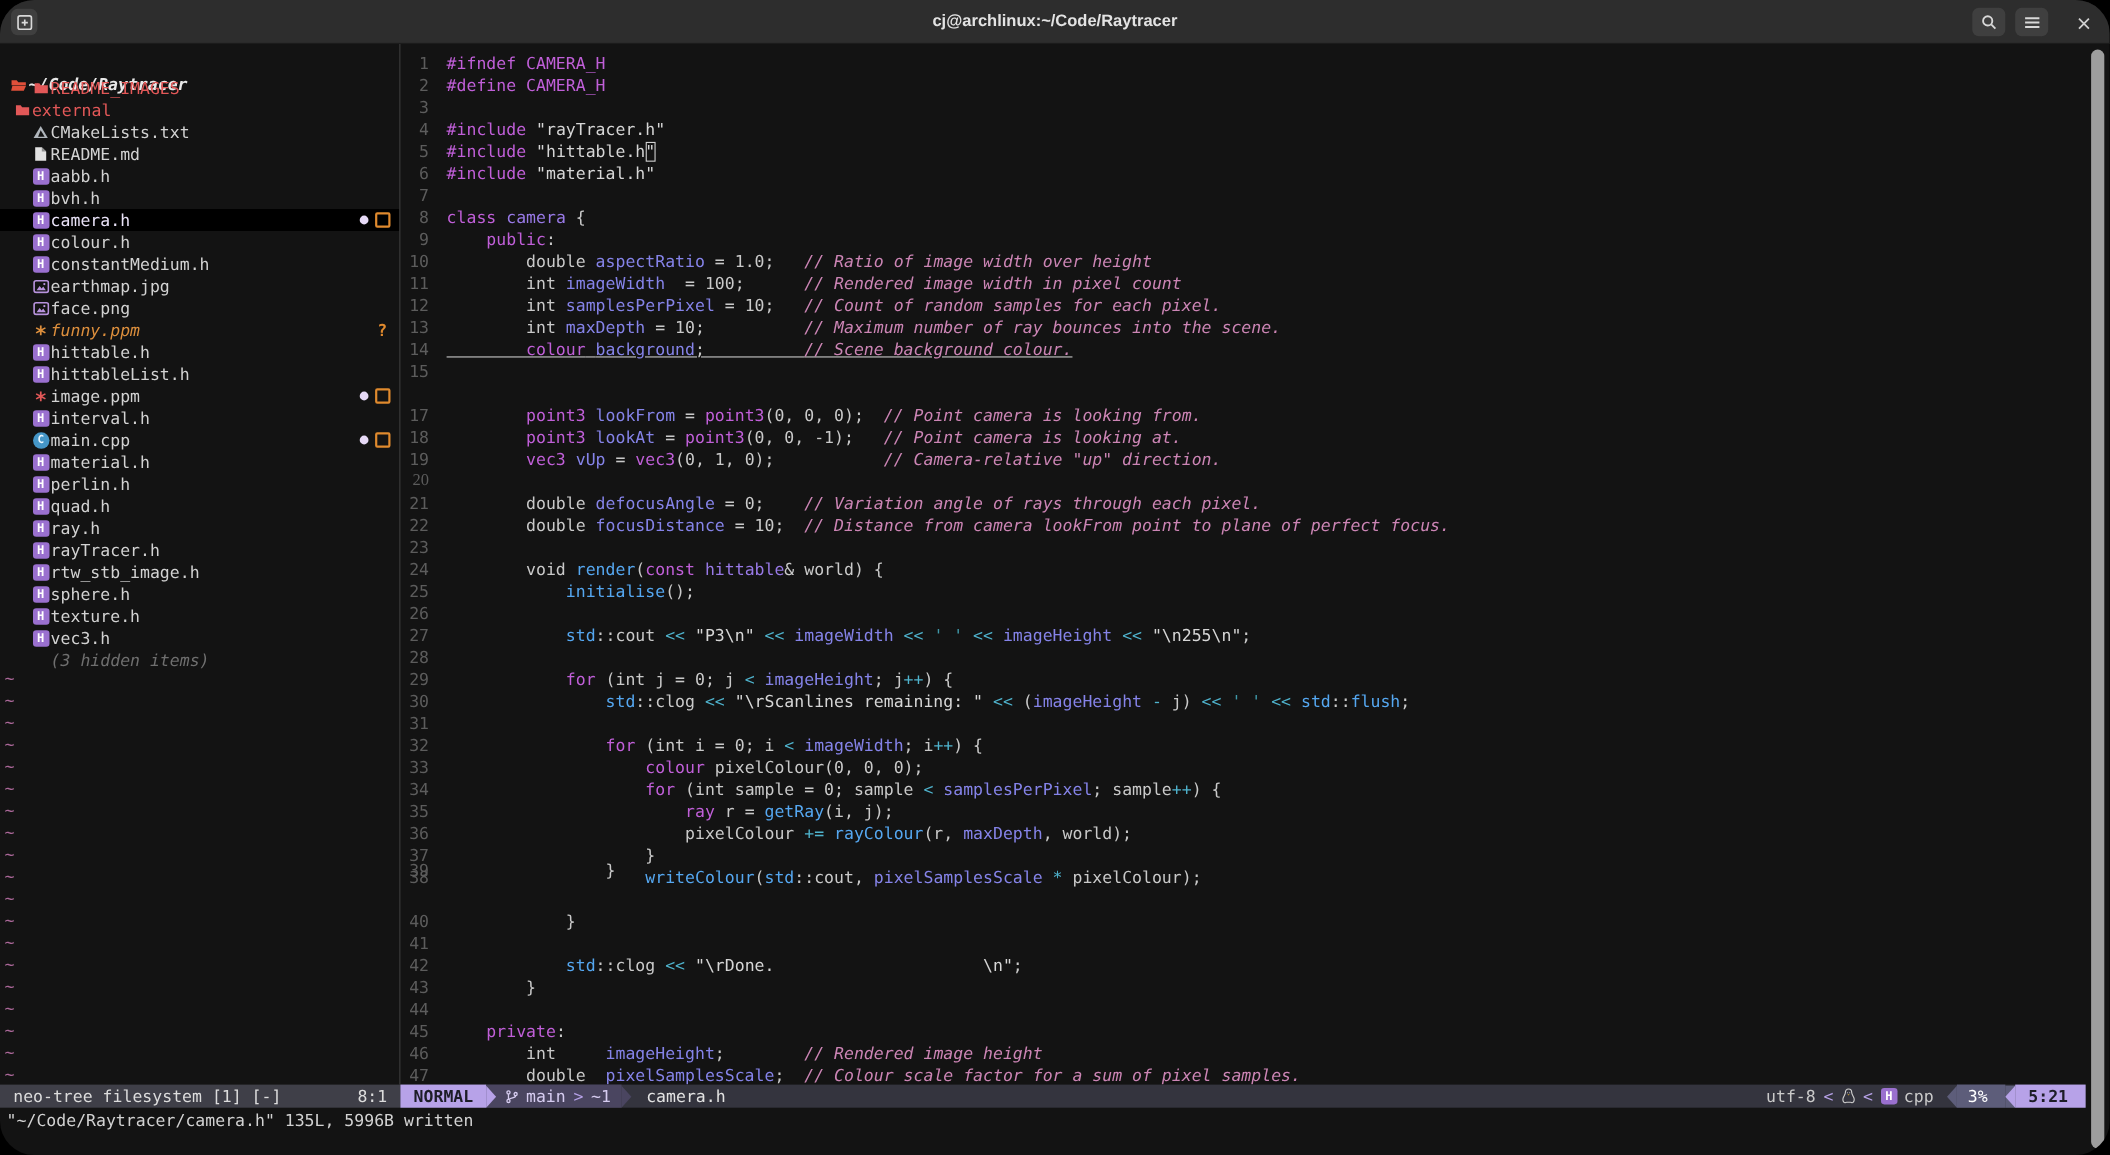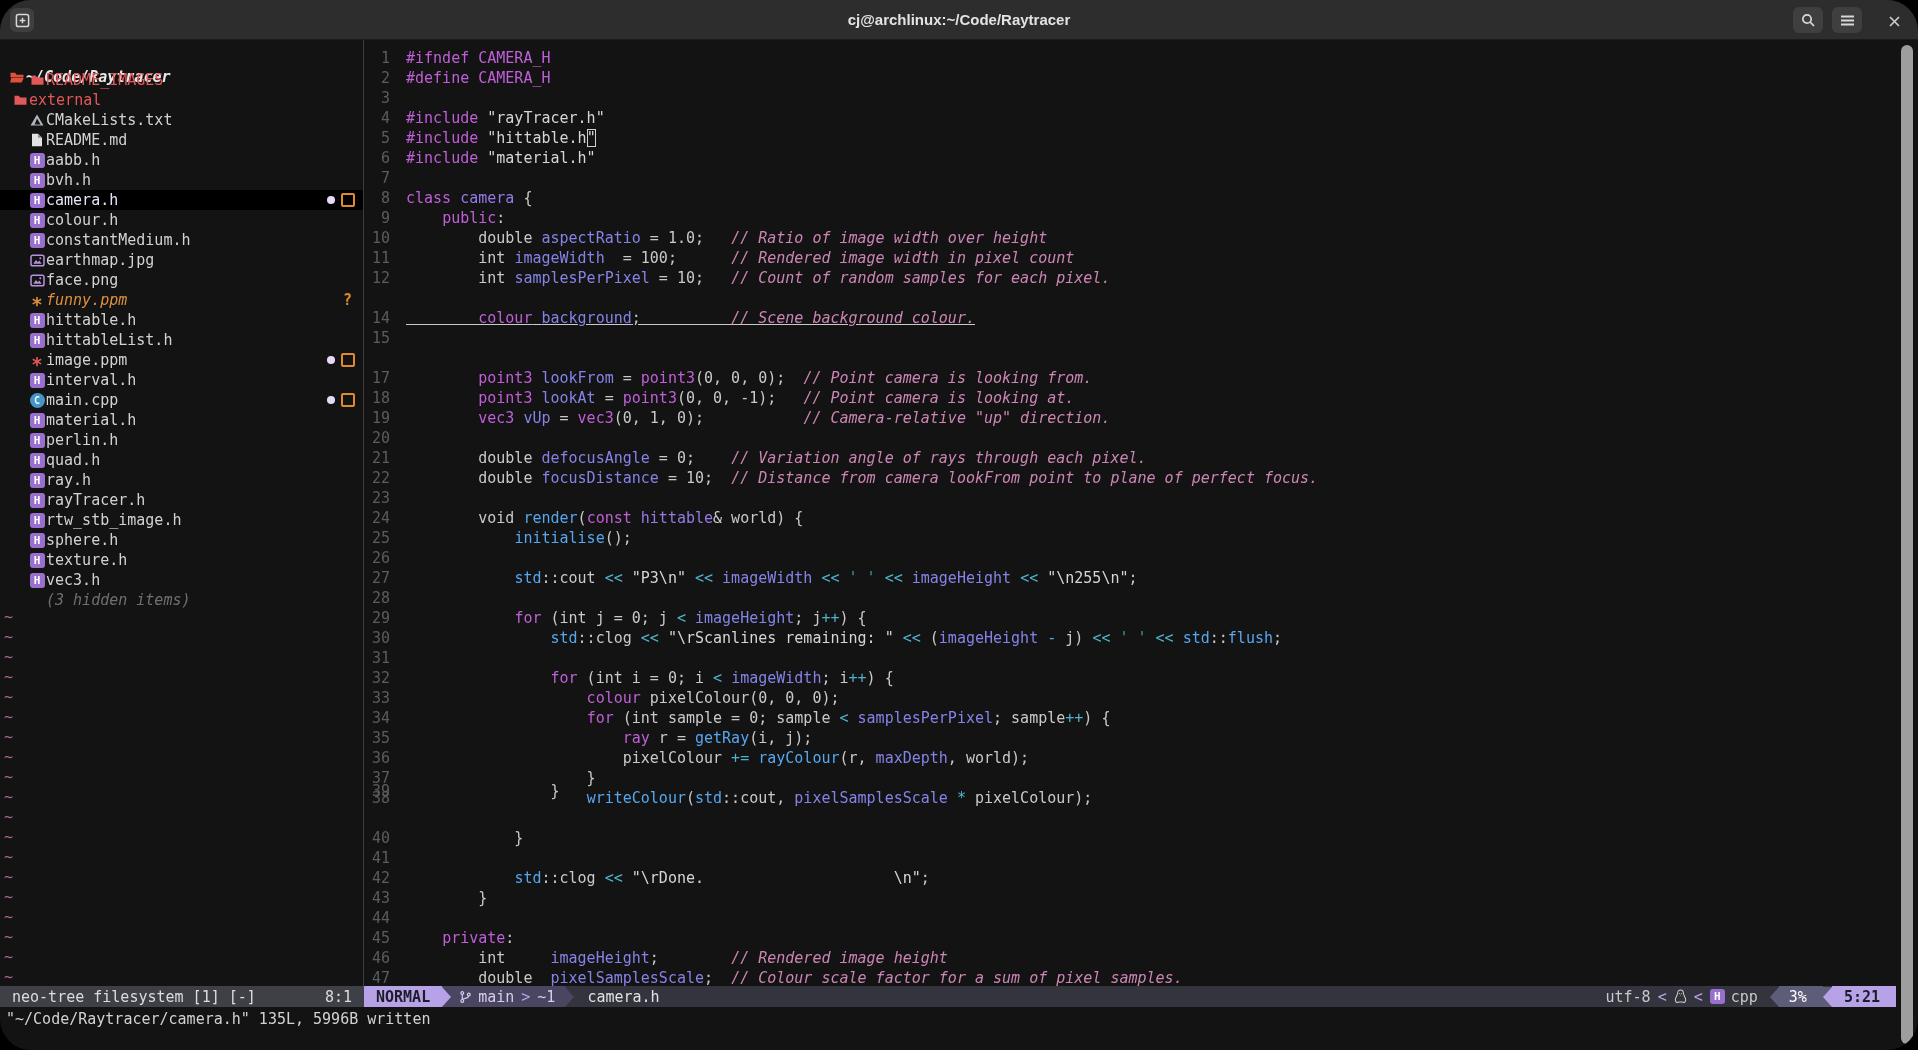--- a/index.html
+++ b/index.html
@@ -330,26 +330,27 @@
       <div class="crow" style="top: 49px;"><span class="lnum">3</span><span class="ltxt"></span></div>
       <div class="crow" style="top: 69px;"><span class="lnum">4</span><span class="ltxt"><span class="tk-k">#include </span><span class="tk-s">"rayTracer.h"</span></span></div>
       <div class="crow" style="top: 89px;"><span class="lnum">5</span><span class="ltxt"><span class="tk-k">#include </span><span class="tk-s">"hittable.h</span><span class="tk-sc">"</span></span></div>
       <div class="crow" style="top: 109px;"><span class="lnum">6</span><span class="ltxt"><span class="tk-k">#include </span><span class="tk-s">"material.h"</span></span></div>
       <div class="crow" style="top: 129px;"><span class="lnum">7</span><span class="ltxt"></span></div>
       <div class="crow" style="top: 149px;"><span class="lnum">8</span><span class="ltxt"><span class="tk-k">class </span><span class="tk-t">camera</span><span class="tk-n"> {</span></span></div>
       <div class="crow" style="top: 169px;"><span class="lnum">9</span><span class="ltxt"><span class="tk-n">    </span><span class="tk-k">public</span><span class="tk-n">:</span></span></div>
       <div class="crow" style="top: 189px;"><span class="lnum">10</span><span class="ltxt"><span class="tk-n">        double </span><span class="tk-v">aspectRatio</span><span class="tk-n"> = 1.0;   </span><span class="tk-c">// Ratio of image width over height</span></span></div>
       <div class="crow" style="top: 209px;"><span class="lnum">11</span><span class="ltxt"><span class="tk-n">        int </span><span class="tk-v">imageWidth</span><span class="tk-n">  = 100;      </span><span class="tk-c">// Rendered image width in pixel count</span></span></div>
       <div class="crow" style="top: 229px;"><span class="lnum">12</span><span class="ltxt"><span class="tk-n">        int </span><span class="tk-v">samplesPerPixel</span><span class="tk-n"> = 10;   </span><span class="tk-c">// Count of random samples for each pixel.</span></span></div>
+      <div class="crow" style="top: 249px;"><span class="lnum">13</span><span class="ltxt"><span class="tk-n">        int </span><span class="tk-v">maxDepth</span><span class="tk-n"> = 10;          </span><span class="tk-c">// Maximum number of ray bounces into the scene.</span></span></div>
       <div class="crow" style="top: 269px; text-decoration: underline;"><span class="lnum">14</span><span class="ltxt"><span class="tk-k">        colour</span><span class="tk-n"> </span><span class="tk-v">background</span><span class="tk-n">;          </span><span class="tk-c">// Scene background colour.</span></span></div>
       <div class="crow" style="top: 289px;"><span class="lnum">15</span><span class="ltxt"></span></div>
       <div class="crow" style="top: 329px;"><span class="lnum">17</span><span class="ltxt"><span class="tk-k">        point3</span><span class="tk-n"> </span><span class="tk-v">lookFrom</span><span class="tk-n"> = </span><span class="tk-k">point3</span><span class="tk-n">(0, 0, 0);  </span><span class="tk-c">// Point camera is looking from.</span></span></div>
       <div class="crow" style="top: 349px;"><span class="lnum">18</span><span class="ltxt"><span class="tk-k">        point3</span><span class="tk-n"> </span><span class="tk-v">lookAt</span><span class="tk-n"> = </span><span class="tk-k">point3</span><span class="tk-n">(0, 0, -1);   </span><span class="tk-c">// Point camera is looking at.</span></span></div>
       <div class="crow" style="top: 369px;"><span class="lnum">19</span><span class="ltxt"><span class="tk-k">        vec3</span><span class="tk-n"> </span><span class="tk-v">vUp</span><span class="tk-n"> = </span><span class="tk-k">vec3</span><span class="tk-n">(0, 1, 0);           </span><span class="tk-c">// Camera-relative "up" direction.</span></span></div>
-      <div class="crow" style="top: 389px;"><span class="lnum">20</span><span class="ltxt"></span></div>
+      <div class="crow" style="top: 389px; font-family: Liberation Serif, serif;"><span class="lnum">20</span><span class="ltxt"></span></div>
       <div class="crow" style="top: 409px;"><span class="lnum">21</span><span class="ltxt"><span class="tk-n">        double </span><span class="tk-v">defocusAngle</span><span class="tk-n"> = 0;    </span><span class="tk-c">// Variation angle of rays through each pixel.</span></span></div>
       <div class="crow" style="top: 429px;"><span class="lnum">22</span><span class="ltxt"><span class="tk-n">        double </span><span class="tk-v">focusDistance</span><span class="tk-n"> = 10;  </span><span class="tk-c">// Distance from camera lookFrom point to plane of perfect focus.</span></span></div>
       <div class="crow" style="top: 449px;"><span class="lnum">23</span><span class="ltxt"></span></div>
       <div class="crow" style="top: 469px;"><span class="lnum">24</span><span class="ltxt"><span class="tk-n">        void </span><span class="tk-f">render</span><span class="tk-n">(</span><span class="tk-k">const</span><span class="tk-n"> </span><span class="tk-t">hittable</span><span class="tk-n">&amp; world) {</span></span></div>
       <div class="crow" style="top: 489px;"><span class="lnum">25</span><span class="ltxt"><span class="tk-n">            </span><span class="tk-f">initialise</span><span class="tk-n">();</span></span></div>
       <div class="crow" style="top: 509px;"><span class="lnum">26</span><span class="ltxt"></span></div>
       <div class="crow" style="top: 529px;"><span class="lnum">27</span><span class="ltxt"><span class="tk-n">            </span><span class="tk-f">std</span><span class="tk-n">::cout </span><span class="tk-o">&lt;&lt;</span><span class="tk-n"> </span><span class="tk-s">"P3\n"</span><span class="tk-n"> </span><span class="tk-o">&lt;&lt;</span><span class="tk-n"> </span><span class="tk-v">imageWidth</span><span class="tk-n"> </span><span class="tk-o">&lt;&lt;</span><span class="tk-n"> </span><span class="tk-ch">' '</span><span class="tk-n"> </span><span class="tk-o">&lt;&lt;</span><span class="tk-n"> </span><span class="tk-v">imageHeight</span><span class="tk-n"> </span><span class="tk-o">&lt;&lt;</span><span class="tk-n"> </span><span class="tk-s">"\n255\n"</span><span class="tk-n">;</span></span></div>
       <div class="crow" style="top: 549px;"><span class="lnum">28</span><span class="ltxt"></span></div>
       <div class="crow" style="top: 569px;"><span class="lnum">29</span><span class="ltxt"><span class="tk-n">            </span><span class="tk-k">for</span><span class="tk-n"> (int j = 0; j </span><span class="tk-o">&lt;</span><span class="tk-n"> </span><span class="tk-v">imageHeight</span><span class="tk-n">; j</span><span class="tk-o">++</span><span class="tk-n">) {</span></span></div>
       <div class="crow" style="top: 589px;"><span class="lnum">30</span><span class="ltxt"><span class="tk-n">                </span><span class="tk-f">std</span><span class="tk-n">::clog </span><span class="tk-o">&lt;&lt;</span><span class="tk-n"> </span><span class="tk-s">"\rScanlines remaining: "</span><span class="tk-n"> </span><span class="tk-o">&lt;&lt;</span><span class="tk-n"> (</span><span class="tk-v">imageHeight</span><span class="tk-n"> </span><span class="tk-o">-</span><span class="tk-n"> j) </span><span class="tk-o">&lt;&lt;</span><span class="tk-n"> </span><span class="tk-ch">' '</span><span class="tk-n"> </span><span class="tk-o">&lt;&lt;</span><span class="tk-n"> </span><span class="tk-f">std</span><span class="tk-n">::</span><span class="tk-f">flush</span><span class="tk-n">;</span></span></div>

